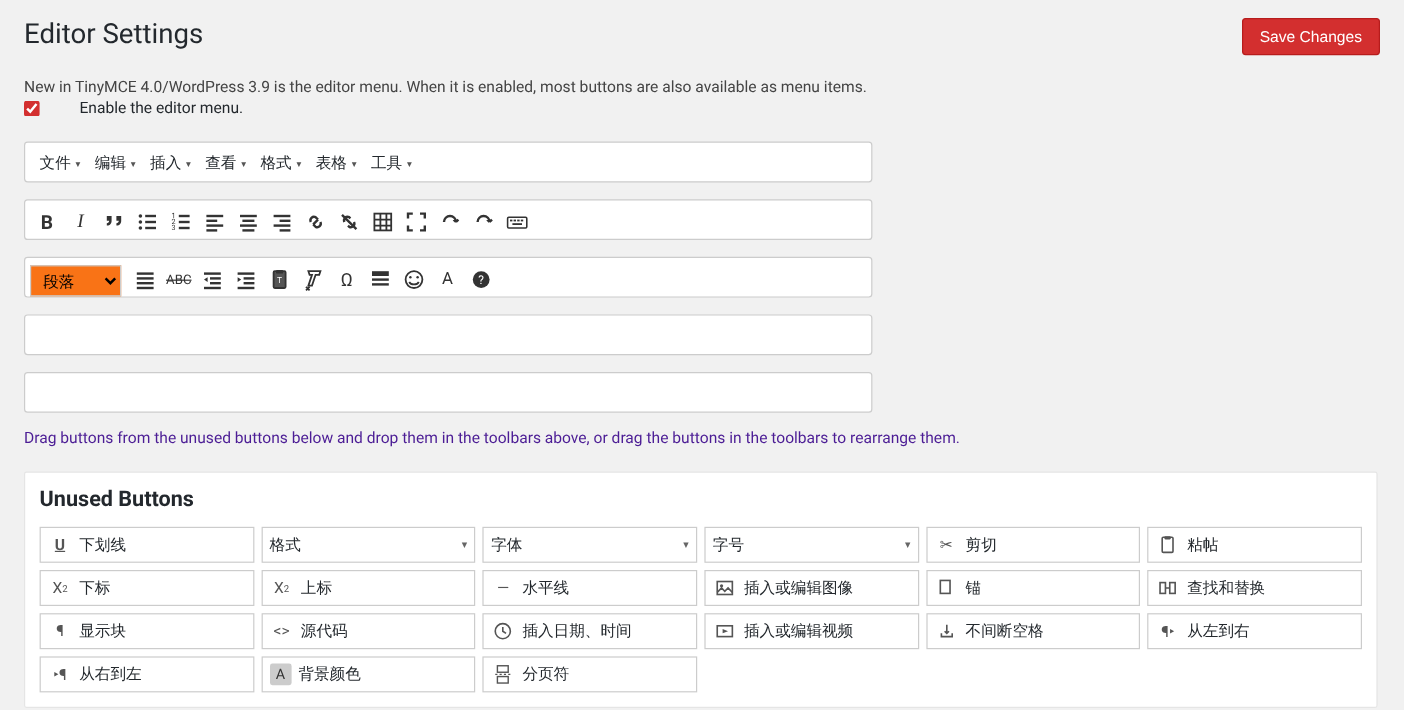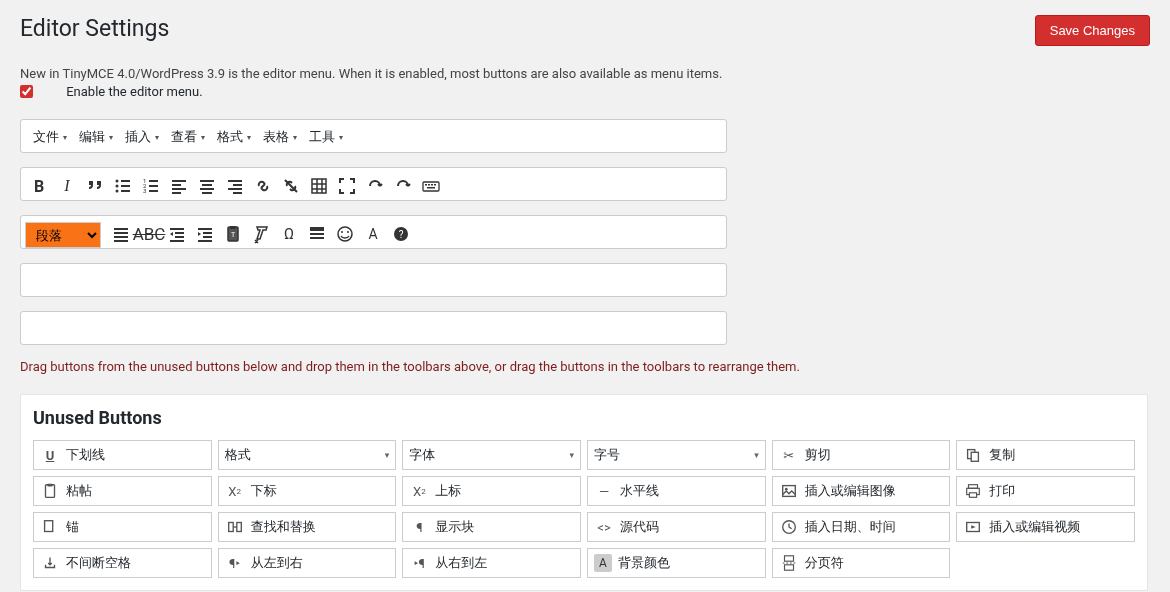--- a/index.html
+++ b/index.html
@@ -10,21 +10,21 @@
 .save-btn { background:#d32f2f; color:#fff; border:1px solid #b71c1c; padding:7px 14px; font-size:13px; border-radius:3px; cursor:pointer; }
 .chk-row { margin-bottom:20px; }
 .chk-row input { accent-color:#d32f2f; vertical-align:middle; margin-right:6px; }
 .chk-row label { vertical-align:middle; font-size:13px;margin-left:24px; }
 .bar { background:#fff; border:1px solid #ccc; border-radius:3px; min-height:34px; display:flex; align-items:flex-end; padding:0 4px; margin-bottom:14px; width:707px; }
 .menu-item { padding:6px 4px 6px 8px; font-size:13px; cursor:pointer; display:flex; align-items:center; }
 .menu-item::after { content:"▾"; font-size:8px; margin-left:4px; color:#555; }
 .tb-btn { width:28px; height:28px; display:flex; align-items:center; justify-content:center; cursor:pointer; color:#333; }
 .tb-btn svg { width:20px; height:20px; }
 .format-select { border:1px solid #ccc; background:#f97316; height:26px; padding:2px 22px 2px 6px; font-size:13px; margin-right:6px; cursor:pointer; }
-.dragmsg { font-size:13px; color:#7f1d1d; margin:8px 0 20px; width:875px; }
+.dragmsg { font-size:13px; color:#4c1d95; margin:8px 0 20px; width:875px; }
 .unused-box { width:1128px; border:1px solid #e5e5e5; background:#fff; padding:12px; border-radius:2px; }
 .unused-box h2 { font-size:18px; font-weight:700; margin-bottom:12px; }
 .unused-grid { display:grid; grid-template-columns:repeat(6,1fr); gap:6px; }
 .ub { border:1px solid #ccc; background:#fff; height:30px; display:flex; align-items:center; padding:0 6px; font-size:13px; cursor:move; }
 .ub.select::after { content:"▾"; margin-left:auto; font-size:9px; color:#666; }
 .ub .ic { width:20px; height:20px; display:flex; align-items:center; justify-content:center; margin-right:6px; flex-shrink:0; color:#555; }
 .ub .ic svg { width:18px; height:18px; }
 .highlight .ic { background:#ccc; border-radius:2px; width:18px; height:18px; }
 </style>
 </head>
@@ -159,21 +159,21 @@
  <select class="format-select"><option>段落</option></select>
  <div class="tb-btn">
       <svg viewBox="0 0 20 20">
         <rect x="3" y="4" width="14" height="2" fill="currentColor"></rect>
         <rect x="3" y="8" width="14" height="2" fill="currentColor"></rect>
         <rect x="3" y="12" width="14" height="2" fill="currentColor"></rect>
         <rect x="3" y="16" width="14" height="2" fill="currentColor"></rect>
       </svg>
     </div>
  <div class="tb-btn">
-      <span style="text-decoration:line-through;font-size:17px">ABC</span>
+      <span style="text-decoration:line-through;font-size:11px">ABC</span>
     </div>
  <div class="tb-btn">
       <svg viewBox="0 0 20 20">
         <rect x="3" y="4" width="14" height="2" fill="currentColor"></rect>
         <rect x="8" y="8" width="9" height="2" fill="currentColor"></rect>
         <rect x="8" y="12" width="9" height="2" fill="currentColor"></rect>
         <rect x="3" y="16" width="14" height="2" fill="currentColor"></rect>
         <path d="M6 10l-3 2 3 2z" fill="currentColor" transform="translate(0,-2)"></path>
       </svg>
     </div>
@@ -251,29 +251,20 @@
   <div class="ub select">
         <span>字号</span>
       </div>
   <div class="ub">
         <span class="ic">✂</span>
         <span>剪切</span>
       </div>
   <div class="ub">
         <span class="ic">
           <svg viewBox="0 0 20 20">
-            <rect x="4" y="4" width="8" height="10" stroke="currentColor" stroke-width="1.5" fill="none"></rect>
-            <rect x="8" y="7" width="8" height="10" stroke="currentColor" stroke-width="1.5" fill="#fff"></rect>
-          </svg>
-        </span>
-        <span>复制</span>
-      </div>
-  <div class="ub">
-        <span class="ic">
-          <svg viewBox="0 0 20 20">
             <rect x="5" y="3" width="10" height="14" rx="1" stroke="currentColor" stroke-width="1.5" fill="none"></rect>
             <rect x="7" y="2" width="6" height="3" rx="1" fill="currentColor"></rect>
           </svg>
         </span>
         <span>粘帖</span>
       </div>
 
   <div class="ub">
         <span class="ic">X<sub style="font-size:8px">2</sub></span>
         <span>下标</span>
@@ -292,30 +283,20 @@
             <rect x="3" y="4" width="14" height="12" stroke="currentColor" stroke-width="1.5" fill="none"></rect>
             <circle cx="7" cy="8" r="1.5" fill="currentColor"></circle>
             <path d="M3 14l4-4 3 3 3-3 4 4" stroke="currentColor" stroke-width="1.5" fill="none"></path>
           </svg>
         </span>
         <span>插入或编辑图像</span>
       </div>
   <div class="ub">
         <span class="ic">
           <svg viewBox="0 0 20 20">
-            <rect x="5" y="3" width="10" height="4" stroke="currentColor" stroke-width="1.3" fill="none"></rect>
-            <rect x="3" y="7" width="14" height="7" stroke="currentColor" stroke-width="1.3" fill="none"></rect>
-            <rect x="6" y="12" width="8" height="5" stroke="currentColor" stroke-width="1.3" fill="#fff"></rect>
-          </svg>
-        </span>
-        <span>打印</span>
-      </div>
-  <div class="ub">
-        <span class="ic">
-          <svg viewBox="0 0 20 20">
             <rect x="4" y="3" width="9" height="12" stroke="currentColor" stroke-width="1.5" fill="none"></rect>
             <path d="M13 3v12l-4.5-3L4 15" fill="none"></path>
           </svg>
         </span>
         <span>锚</span>
       </div>
   <div class="ub">
         <span class="ic">
           <svg viewBox="0 0 20 20">
             <rect x="3" y="5" width="5" height="10" stroke="currentColor" stroke-width="1.5" fill="none"></rect>

